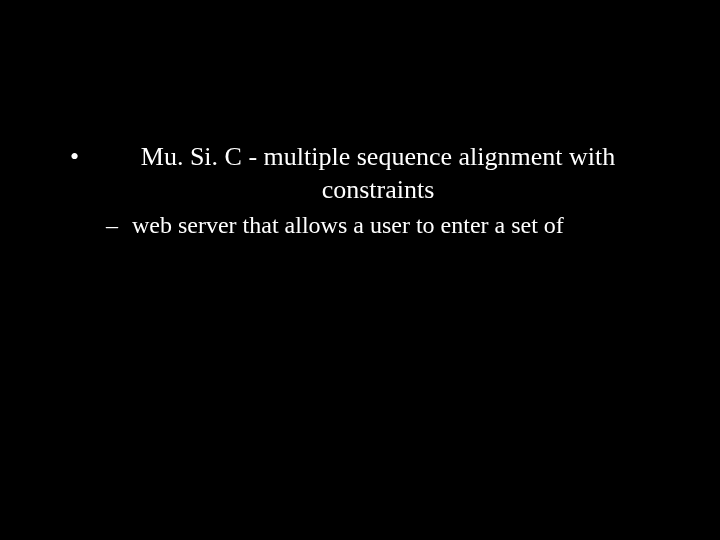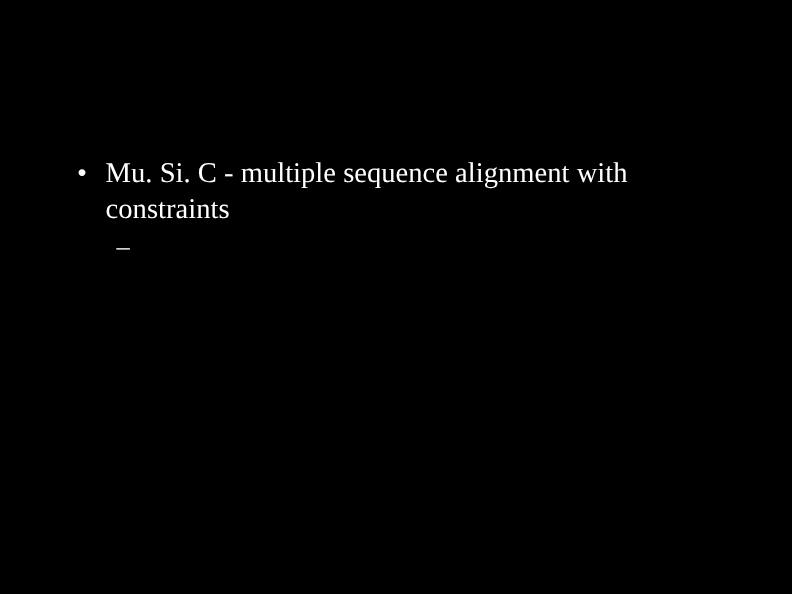--- a/index.html
+++ b/index.html
@@ -36,20 +36,21 @@
     text-align: left;
     font-size: 26px;
     line-height: 34px;
     padding-left: 10px;
     box-sizing: border-box;
   }
   .bullet-text {
     font-size: 26px;
     line-height: 33px;
     font-weight: 400;
+    text-align: center;
   }
   .sub-row {
     display: flex;
     align-items: flex-start;
     padding-left: 46px;
     margin-top: 4px;
   }
   .sub-dash {
     width: 26px;
     flex: 0 0 26px;
@@ -68,16 +69,17 @@
 <div class="slide">
   <div class="content">
 
     <div class="bullet-row">
       <div class="bullet-dot">•</div>
       <div class="bullet-text">Mu. Si. C  - multiple sequence alignment with constraints</div>
     </div>
 
     <div class="sub-row">
       <div class="sub-dash">–</div>
+      <div class="sub-text">web server that allows a user to enter a set of</div>
     </div>
 
   </div>
 </div>
 
 </body></html>

